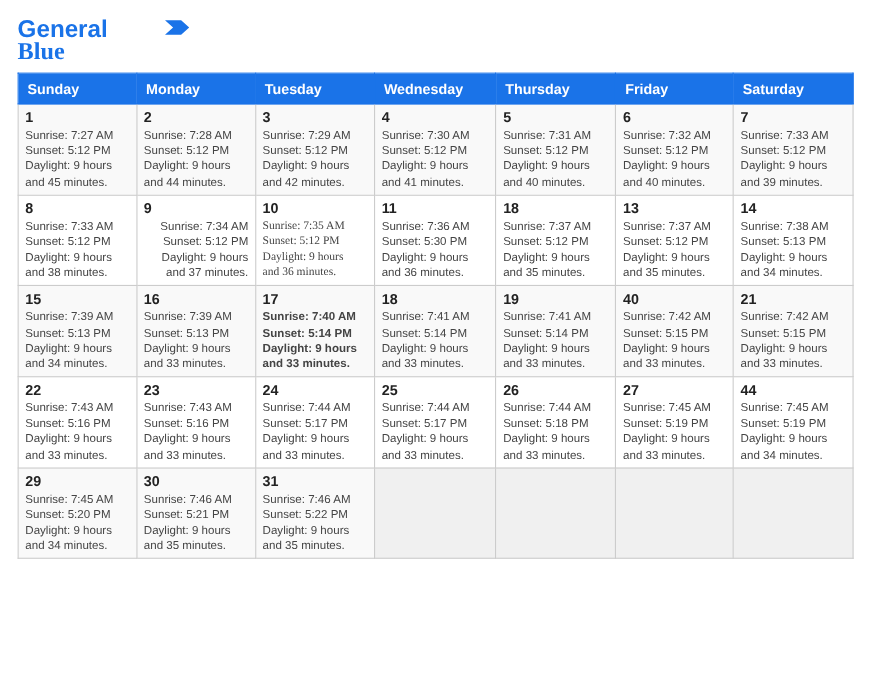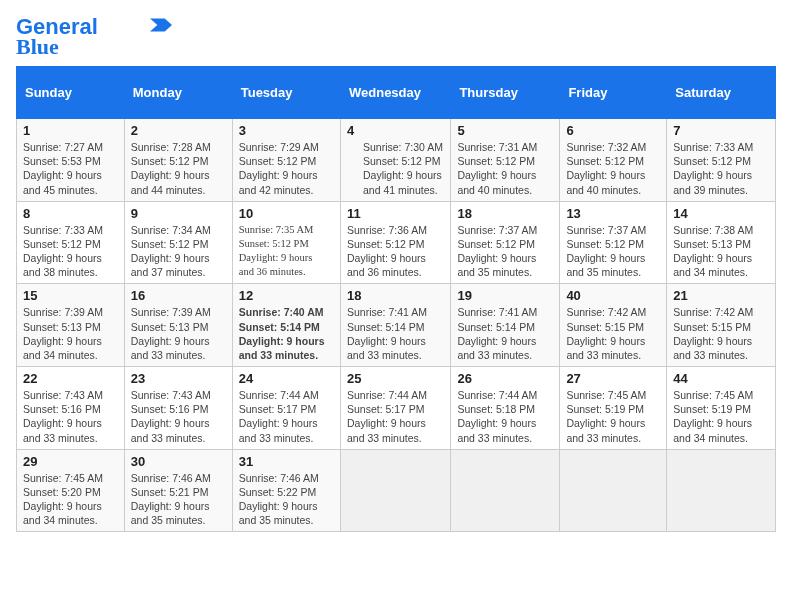--- a/index.html
+++ b/index.html
@@ -49,21 +49,21 @@
     }
     table {
       width: 100%;
       border-collapse: collapse;
       font-size: 11px;
     }
     thead tr th {
       background-color: #1a73e8;
       color: #fff;
       text-align: left;
-      padding: 18px 8px;
+      padding: 6px 8px;
       font-size: 13px;
       font-weight: bold;
       border: 1px solid #1a73e8;
     }
     tbody tr td {
       border: 1px solid #ccc;
       vertical-align: top;
       padding: 4px 6px;
       width: 113px;
       height: 80px;
@@ -122,41 +122,41 @@
         <th>Thursday</th>
         <th>Friday</th>
         <th>Saturday</th>
       </tr>
   </thead>
   <tbody id="calendar-body">
   <tr>
         <td>
           <span class="day-num">1</span>
           <div class="day-info" style="white-space: pre-line;">Sunrise: 7:27 AM
-Sunset: 5:53 PM
+Sunset: 5:12 PM
 Daylight: 9 hours
 and 45 minutes.</div>
         </td>
         <td>
           <span class="day-num">2</span>
           <div class="day-info" style="white-space: pre-line;">Sunrise: 7:28 AM
 Sunset: 5:12 PM
 Daylight: 9 hours
 and 44 minutes.</div>
         </td>
         <td>
           <span class="day-num">3</span>
           <div class="day-info" style="white-space: pre-line;">Sunrise: 7:29 AM
 Sunset: 5:12 PM
 Daylight: 9 hours
 and 42 minutes.</div>
         </td>
         <td>
           <span class="day-num">4</span>
-          <div class="day-info" style="white-space: pre-line; margin-left: 16px;">Sunrise: 7:30 AM
+          <div class="day-info" style="white-space: pre-line;">Sunrise: 7:30 AM
 Sunset: 5:12 PM
 Daylight: 9 hours
 and 41 minutes.</div>
         </td>
         <td>
           <span class="day-num">5</span>
           <div class="day-info" style="white-space: pre-line;">Sunrise: 7:31 AM
 Sunset: 5:12 PM
 Daylight: 9 hours
 and 40 minutes.</div>
@@ -179,36 +179,36 @@
       <tr>
         <td>
           <span class="day-num">8</span>
           <div class="day-info" style="white-space: pre-line;">Sunrise: 7:33 AM
 Sunset: 5:12 PM
 Daylight: 9 hours
 and 38 minutes.</div>
         </td>
         <td>
           <span class="day-num">9</span>
-          <div class="day-info" style="white-space: pre-line;">Sunrise: 7:34 AM
+          <div class="day-info" style="white-space: pre-line; text-align: right;">Sunrise: 7:34 AM
 Sunset: 5:12 PM
 Daylight: 9 hours
 and 37 minutes.</div>
         </td>
         <td>
           <span class="day-num">10</span>
           <div class="day-info" style="white-space: pre-line; font-family: Liberation Serif, serif;">Sunrise: 7:35 AM
 Sunset: 5:12 PM
 Daylight: 9 hours
 and 36 minutes.</div>
         </td>
         <td>
           <span class="day-num">11</span>
           <div class="day-info" style="white-space: pre-line;">Sunrise: 7:36 AM
-Sunset: 5:12 PM
+Sunset: 5:30 PM
 Daylight: 9 hours
 and 36 minutes.</div>
         </td>
         <td>
           <span class="day-num">18</span>
           <div class="day-info" style="white-space: pre-line;">Sunrise: 7:37 AM
 Sunset: 5:12 PM
 Daylight: 9 hours
 and 35 minutes.</div>
         </td>
@@ -236,21 +236,21 @@
 and 34 minutes.</div>
         </td>
         <td>
           <span class="day-num">16</span>
           <div class="day-info" style="white-space: pre-line;">Sunrise: 7:39 AM
 Sunset: 5:13 PM
 Daylight: 9 hours
 and 33 minutes.</div>
         </td>
         <td>
-          <span class="day-num">12</span>
+          <span class="day-num">17</span>
           <div class="day-info" style="white-space: pre-line; font-weight: bold;">Sunrise: 7:40 AM
 Sunset: 5:14 PM
 Daylight: 9 hours
 and 33 minutes.</div>
         </td>
         <td>
           <span class="day-num">18</span>
           <div class="day-info" style="white-space: pre-line;">Sunrise: 7:41 AM
 Sunset: 5:14 PM
 Daylight: 9 hours

